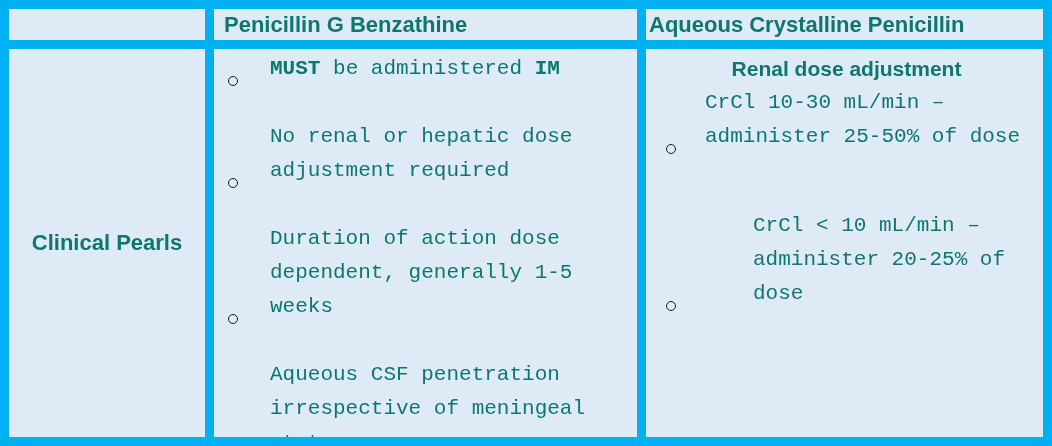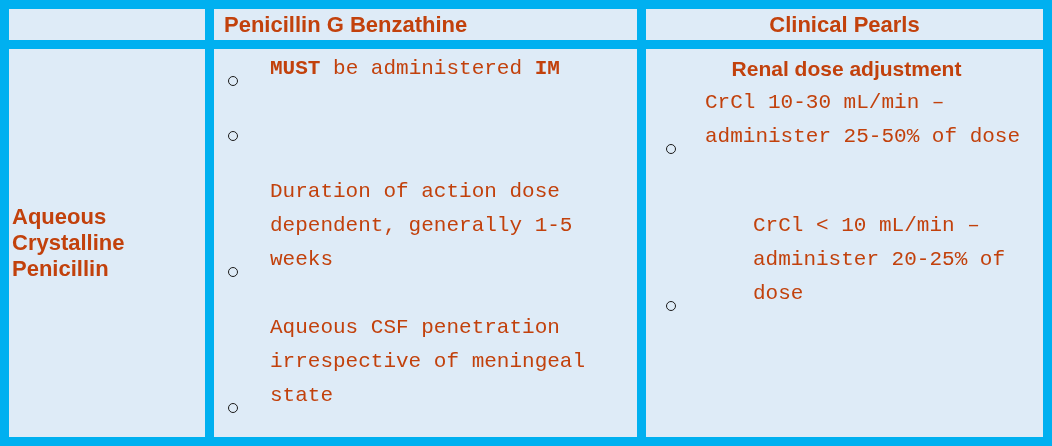--- a/index.html
+++ b/index.html
@@ -8,21 +8,21 @@
   .ptable {
     width: 1052px;
     height: 446px;
     background: #00b0f0;           
     display: grid;
     grid-template-columns: 196px 423px 1fr;
     grid-template-rows: 31px 1fr;
     gap: 9px;
     padding: 9px;
     font-family: "Liberation Sans", sans-serif;
-    color: #c2410c;
+    color: #0f766e;
   }
 
   .cell { background: #deebf7; overflow: hidden; }
 
   .hcell {
     display: flex;
     align-items: center;
     font-weight: bold;
     font-size: 22px;
   }
@@ -62,39 +62,41 @@
 </style>
 </head>
 <body>
 
 <div class="ptable">
 
   <div class="cell hcell c1"></div>
   <div class="cell hcell c2">
     <span>Penicillin G Benzathine</span>
   </div>
+  <div class="cell hcell c3">
+    <span>Aqueous Crystalline Penicillin</span>
+  </div>
+
   <div class="cell label-cell">
     <span>Clinical Pearls</span>
-  </div>
-
-  <div class="cell hcell c3">
-    <span>Aqueous Crystalline Penicillin</span>
   </div>
 
   <div class="cell body-cell c2">
     <div class="li">
       <span class="marker">
           <span class="ring"></span>
         </span>
       <span class="txt"><span class="bold">MUST</span><span> be administered </span><span class="bold">IM</span></span>
     </div>
     <div class="li">
       <span class="marker">
           <span class="ring"></span>
         </span>
+      <span class="txt">No renal or hepatic dose
+adjustment required</span>
     </div>
     <div class="li">
       <span class="marker">
           <span class="ring"></span>
         </span>
       <span class="txt">Duration of action dose
 dependent, generally 1-5
 weeks</span>
     </div>
     <div class="li">

